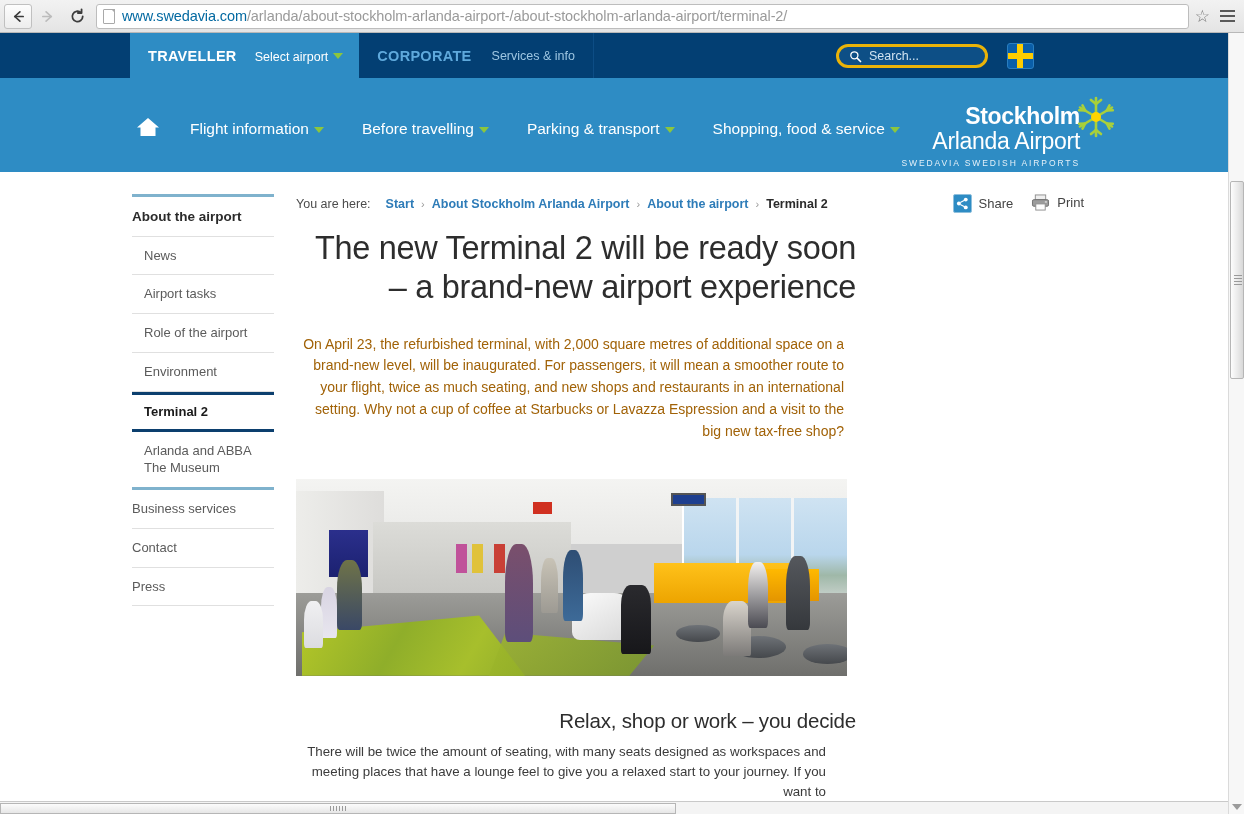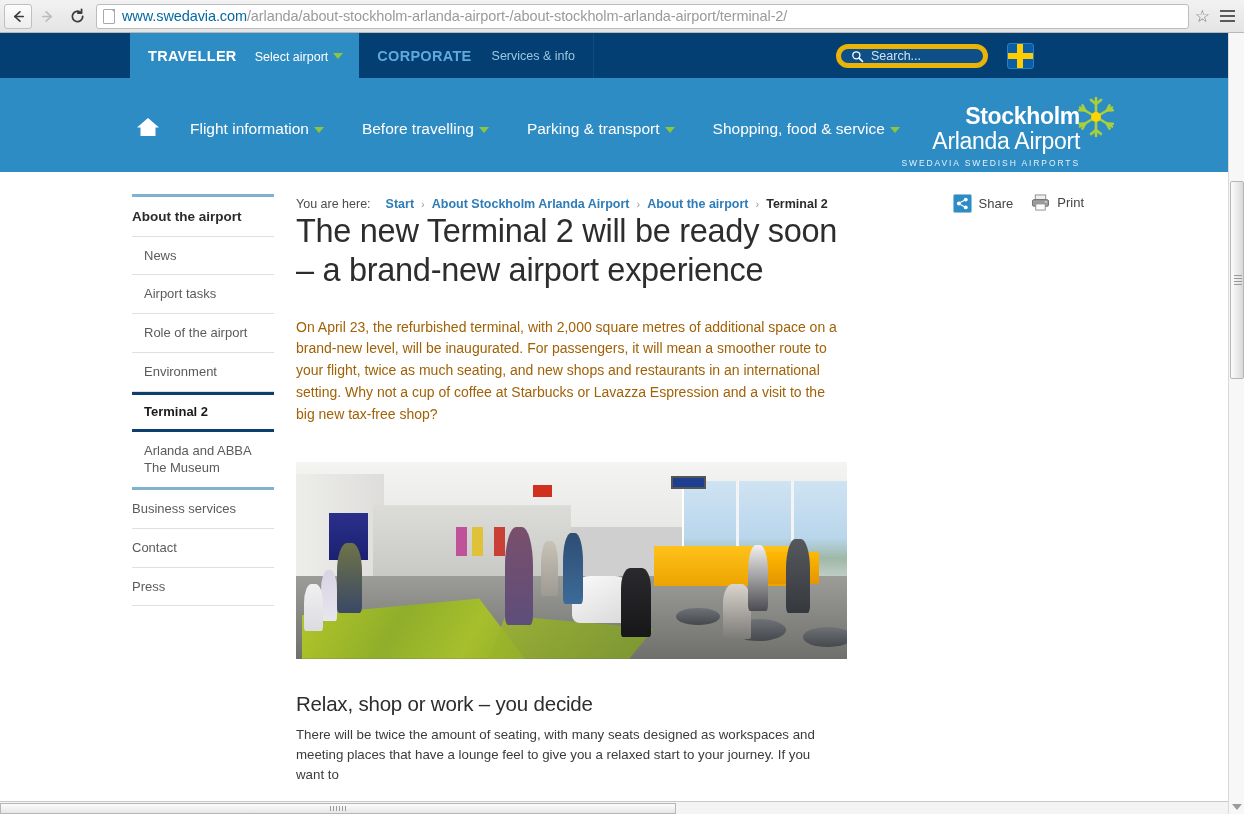--- a/index.html
+++ b/index.html
@@ -98,21 +98,21 @@
     letter-spacing: 0.3px;
   }
   .caret-green {
     display: inline-block; width: 0; height: 0; margin-left: 5px;
     border-left: 5px solid transparent; border-right: 5px solid transparent;
     border-top: 6px solid #8cc63e; vertical-align: middle;
   }
   #search-box {
     position: absolute; left: 836px; top: 11px;
     width: 152px; height: 24px;
-    background: #0d4f86; border: 5px solid #eab308;
+    background: #0d4f86; border: 3px solid #eab308;
     border-radius: 12px;
     display: flex; align-items: center; padding: 0 10px; gap: 7px;
   }
   #search-icon { width: 13px; height: 13px; flex: 0 0 13px; }
   #search-placeholder { color: #cfe2f0; font-size: 12.5px; }
   #flag-button {
     position: absolute; left: 1007px; top: 10px;
     width: 27px; height: 26px;
     background: #0a5ea8; border: 1px solid #2a7ec0; border-radius: 3px;
   }
@@ -194,21 +194,21 @@
   }
   .tool { display: flex; align-items: center; gap: 7px; }
   .tool-label { font-size: 13px; color: #444; }
   #share-icon {
     width: 19px; height: 19px; background: #2e8cc4;
     border: 1px solid #8fc0dd; border-radius: 2px;
     display: flex; align-items: center; justify-content: center;
   }
 
   
-  #article { position: absolute; left: 296px; top: 40px; width: 560px; }
+  #article { position: absolute; left: 296px; top: 57px; width: 560px; text-align: right; }
   #headline {
     font-size: 32.5px; color: #2d2d2d; font-weight: normal;
     line-height: 1.21; letter-spacing: -0.3px;
   }
   #intro-text {
     margin-top: 26px; font-size: 14px; color: #a16207;
     line-height: 1.56; width: 548px;
   }
   #article-photo {
     margin-top: 36px; width: 551px; height: 197px;

